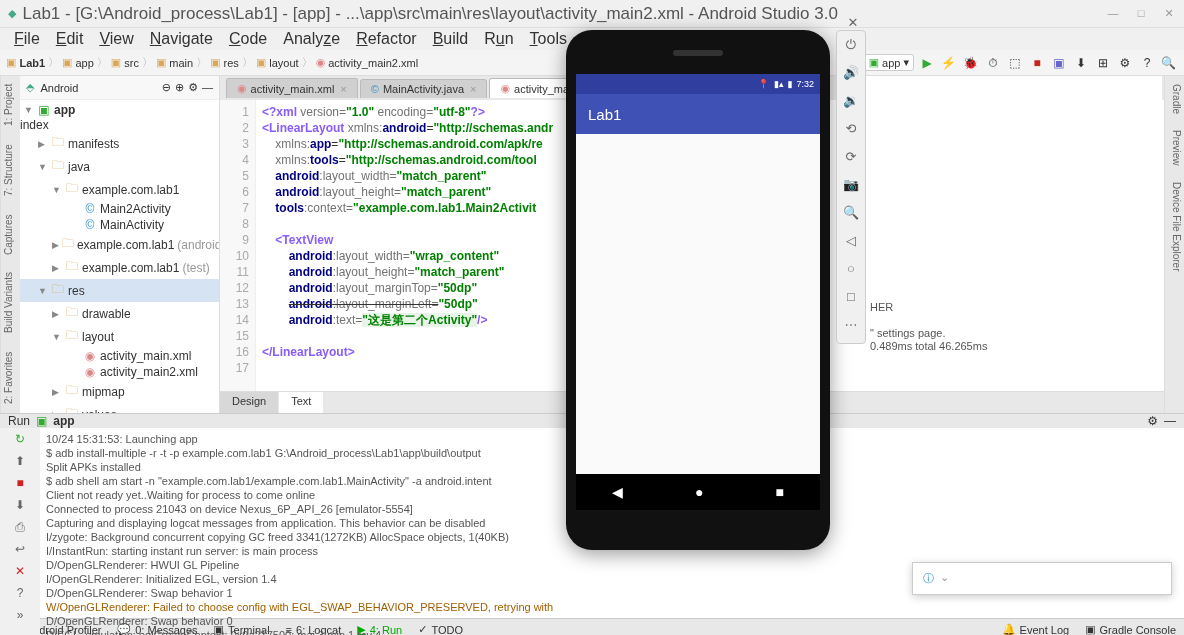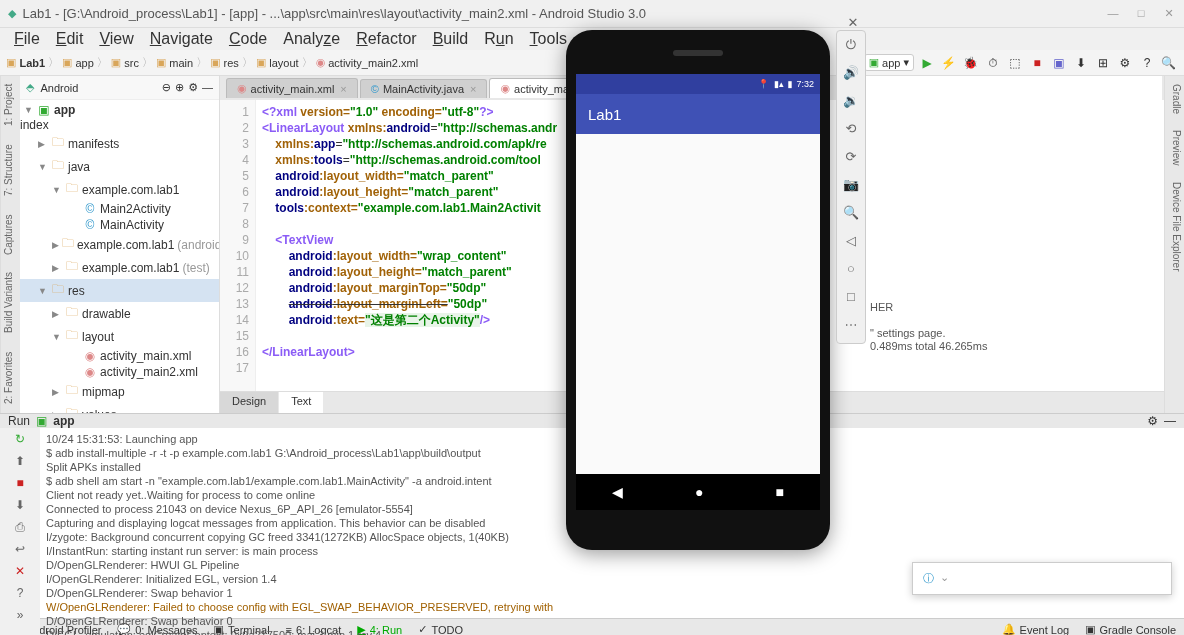--- a/index.html
+++ b/index.html
@@ -1,19 +1,19 @@
 <!DOCTYPE html>
 <html><head>
 <meta charset="utf-8">
 <style>
 * { margin:0; padding:0; box-sizing:border-box; font-family:"Segoe UI",Arial,sans-serif; }
 body { width:1184px; height:635px; background:#f0f0f0; font-size:11px; color:#333; position:relative; overflow:hidden; }
 .titlebar { height:28px; background:#f0f0f0; display:flex; align-items:center; padding:0 8px; border-bottom:1px solid #ddd; }
 .titlebar .icon { margin-right:6px; color:#4a8; }
-.titlebar .title { flex:1; font-size:13px; color:#555; }
+.titlebar .title { flex:1; font-size:17px; color:#555; }
 .winbtns { display:flex; gap:14px; margin-left:auto; }
 .winbtn { width:14px; height:14px; color:#999; cursor:pointer; text-align:center; }
 .menubar { height:22px; background:#f0f0f0; display:flex; align-items:center; padding:0 6px; gap:0; }
 .menubar span { padding:2px 8px; cursor:pointer; font-size:16px; }
 .menubar span u { text-decoration:underline; }
 .toolbar { height:26px; background:#f4f4f4; border-bottom:1px solid #ddd; display:flex; align-items:center; padding:0 6px; }
 .breadcrumb { display:flex; align-items:center; gap:3px; font-size:11px; }
 .breadcrumb .sep { color:#aaa; }
 .breadcrumb .seg { display:flex; align-items:center; gap:3px; }
 .folder-icon { color:#d9a65a; }
@@ -35,21 +35,21 @@
 .node .dim { color:#999; }
 .editor { flex:1; display:flex; flex-direction:column; background:#fff; position:relative; }
 .edtabs { display:flex; align-items:center; gap:2px; background:#e8e8e8; height:24px; padding:0 6px; }
 .edtab { padding:3px 10px; background:#d0d0d0; border:1px solid #bbb; border-bottom:none; border-radius:3px 3px 0 0; display:flex; align-items:center; gap:4px; font-size:11px; cursor:pointer; }
 .edtab.active { background:#fff; }
 .edtab .x { color:#999; margin-left:2px; }
 .codearea { flex:1; display:flex; font-family:"Consolas",monospace; font-size:12px; background:#fff; overflow:hidden; }
 .gutter { width:36px; background:#f8f8f8; text-align:right; padding:4px 6px 4px 2px; color:#aaa; line-height:16px; border-right:1px solid #eee; }
 .code { flex:1; padding:4px 6px; line-height:16px; white-space:pre; }
 .k-tag { color:#8b5cf6; font-weight:bold; }
-.k-attr { color:#a16207; font-weight:bold; }
+.k-attr { color:#737373; font-weight:normal; }
 .k-val { color:#008000; font-weight:bold; }
 .k-ns { color:#000080; font-weight:bold; }
 .dline { text-decoration:line-through; }
 .edbottabs { display:flex; gap:1px; background:#e8e8e8; height:22px; border-top:1px solid #ddd; }
 .edbtab { padding:3px 12px; background:#d8d8d8; cursor:pointer; font-size:11px; }
 .edbtab.active { background:#fff; }
 .rightgutter { width:20px; background:#e8e8e8; border-left:1px solid #ddd; writing-mode:vertical-rl; display:flex; justify-content:flex-start; gap:8px; padding:4px 2px; font-size:10px; color:#666; }
 .runpane { border-top:1px solid #ccc; height:205px; display:flex; flex-direction:column; background:#fff; position:relative; }
 .runhdr { height:22px; display:flex; align-items:center; padding:0 8px; gap:6px; background:#e8e8e8; font-size:12px; }
 .runbody { flex:1; display:flex; }

